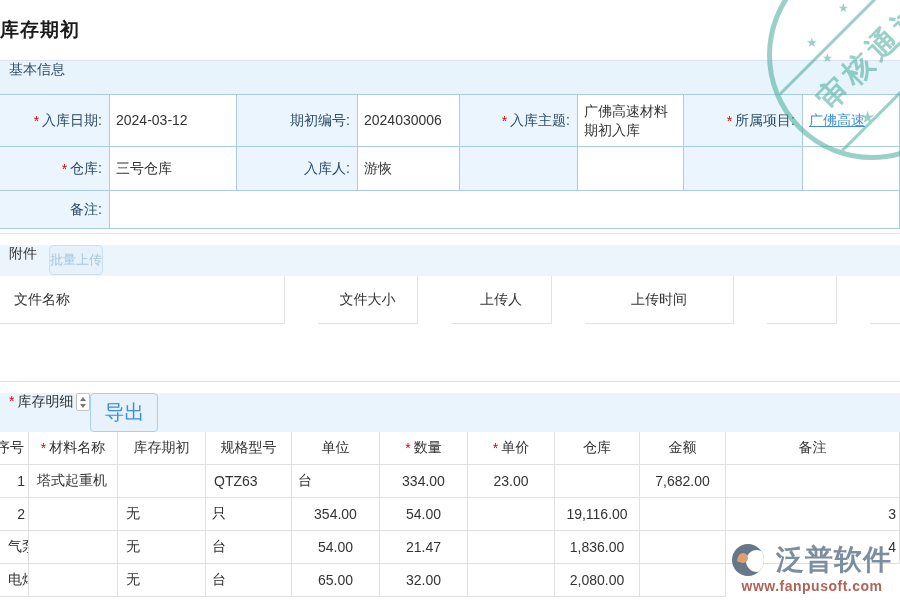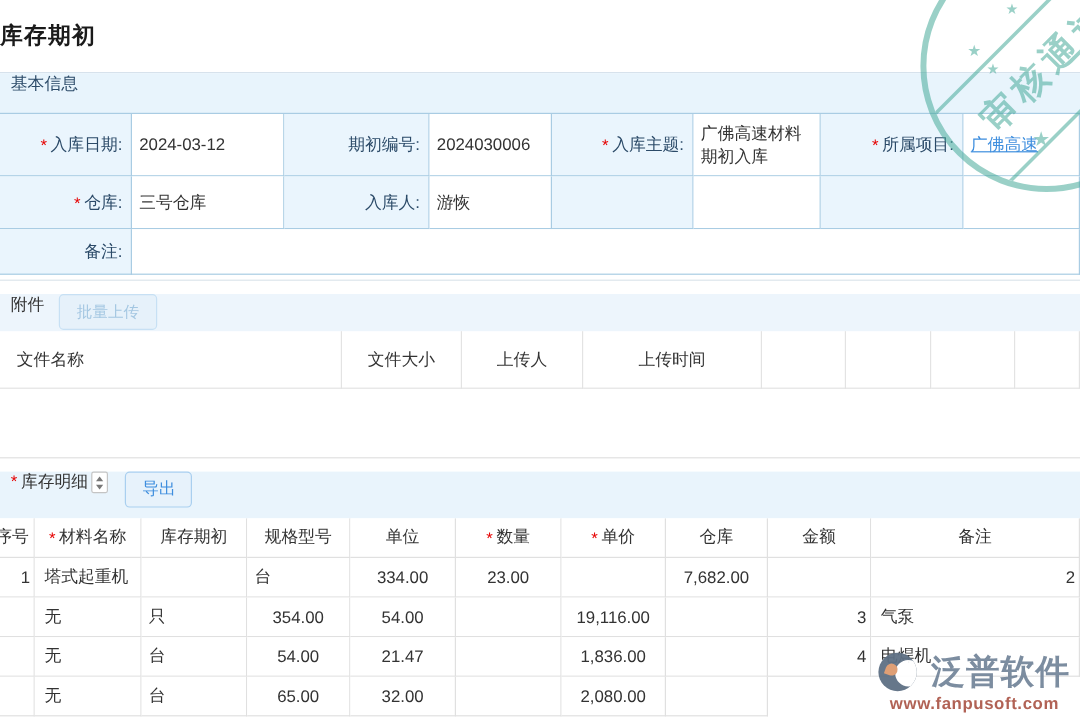--- a/index.html
+++ b/index.html
@@ -32,29 +32,29 @@
     color:#2b4a68; text-align:right; }
   .val { background:#fff; justify-content:flex-start; padding:2px 6px; line-height:1.35; }
   .remark-val { grid-column:2 / 9; }
   .link { color:#3e8ede; text-decoration:underline; cursor:pointer; }
 
   .sep1 { height:5px; border-bottom:1px solid #dde5ec; }
   .gap { height:11px; }
 
   
   .btn { border-radius:4px; cursor:pointer; display:inline-block; }
-  .btn-upload { margin-left:12px; padding:5px 14px; font-size:13px;
+  .btn-upload { margin-left:12px; padding:5px 0; font-size:13px;
     background:#e6f1fa; border:1px solid #c7e0f4; color:#a4c7e2; }
-  .btn-export { margin-left:14px; padding:5px 13px; font-size:14px;
+  .btn-export { padding:5px 13px; font-size:20px;
     background:#e7f2fb; border:1px solid #a9cfef; color:#3e8ede; }
 
   
   .attach-head { display:grid;
     grid-template-columns:285px 100px 101px 149px 70px 71px 70px 54px;
-    height:48px; }
+    height:48px;gap:33px; }
   .attach-head > div { border-right:1px solid #e3e3e3; border-bottom:1px solid #e3e3e3;
     display:flex; align-items:center; justify-content:center; color:#333; }
   .attach-head > div:first-child { justify-content:flex-start; padding-left:14px; }
   .attach-body { height:58px; border-bottom:1px solid #e0e0e0; }
 
   
   .spinner { width:14px; height:18px; margin-left:3px; background:#fff;
     border:1px solid #c4c4c4; border-radius:2px; display:flex; flex-direction:column;
     align-items:center; justify-content:center; gap:3px; cursor:pointer; }
   .tri-up { width:0; height:0; border-left:3.5px solid transparent;
@@ -238,20 +238,21 @@
   <div class="dcell dhead">
     <span>金额</span>
   </div>
   <div class="dcell dhead">
     <span>备注</span>
   </div>
 
   <div class="dcell c-no">1</div>
   <div class="dcell c-left">塔式起重机</div>
   <div class="dcell c-left"></div>
+  <div class="dcell c-left">QTZ63</div>
   <div class="dcell c-unit">台</div>
   <div class="dcell">334.00</div>
   <div class="dcell">23.00</div>
   <div class="dcell"></div>
   <div class="dcell">7,682.00</div>
   <div class="dcell c-left"></div>
 
   <div class="dcell c-no">2</div>
   <div class="dcell c-left"></div>
   <div class="dcell c-left">无</div>

